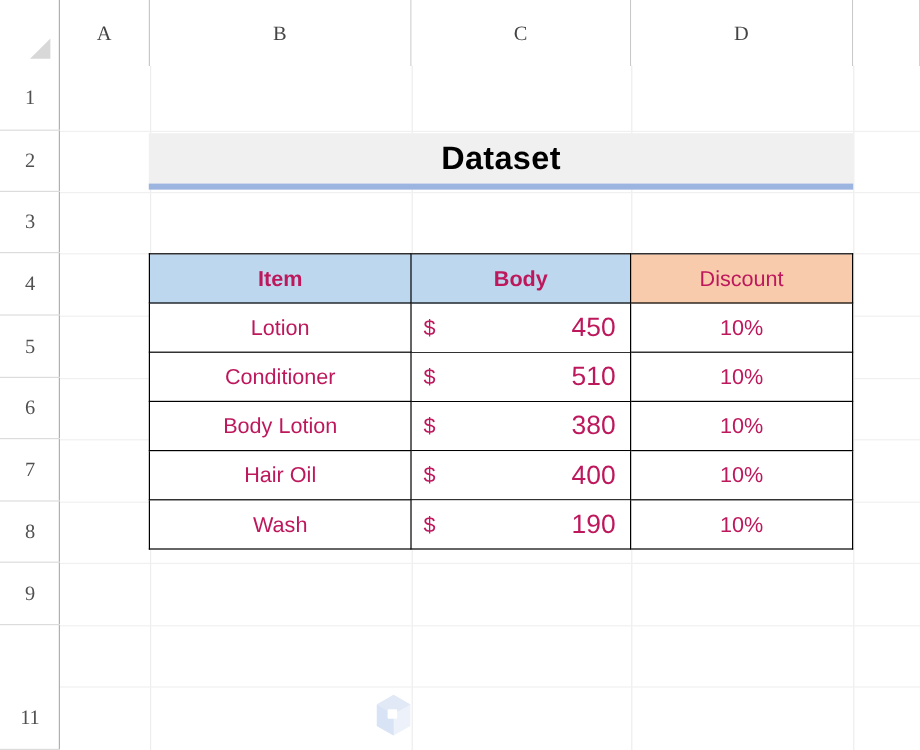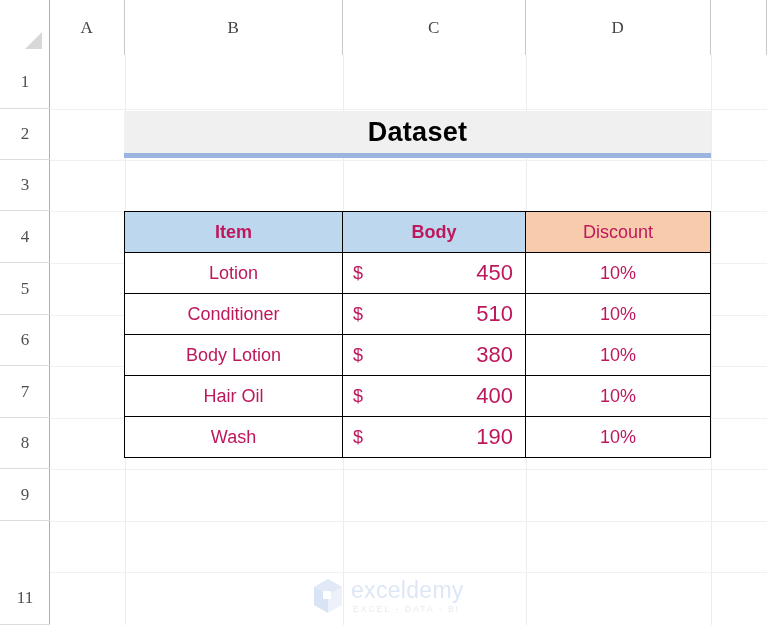--- a/index.html
+++ b/index.html
@@ -323,19 +323,15 @@
       </div>
     </div>
 
   <div class="watermark" id="watermark" style="left: 312px; top: 578px;">
     <svg class="wm-logo" viewBox="0 0 64 72">
       <polygon points="32,2 60,18 60,54 32,70 4,54 4,18" fill="#dfe7f5"></polygon>
       <polygon points="32,2 60,18 32,34 4,18" fill="#c9d8f1"></polygon>
       <polygon points="4,18 32,34 32,70 4,54" fill="#b9cdee"></polygon>
       <rect x="22" y="26" width="16" height="16" rx="2" fill="#ffffff"></rect>
     </svg>
-    <span class="wm-textwrap">
-      <span class="wm-name">exceldemy</span>
-      <span class="wm-tag">EXCEL - DATA - BI</span>
-    </span>
   </div>
 
 </div>
 
 </body></html>

